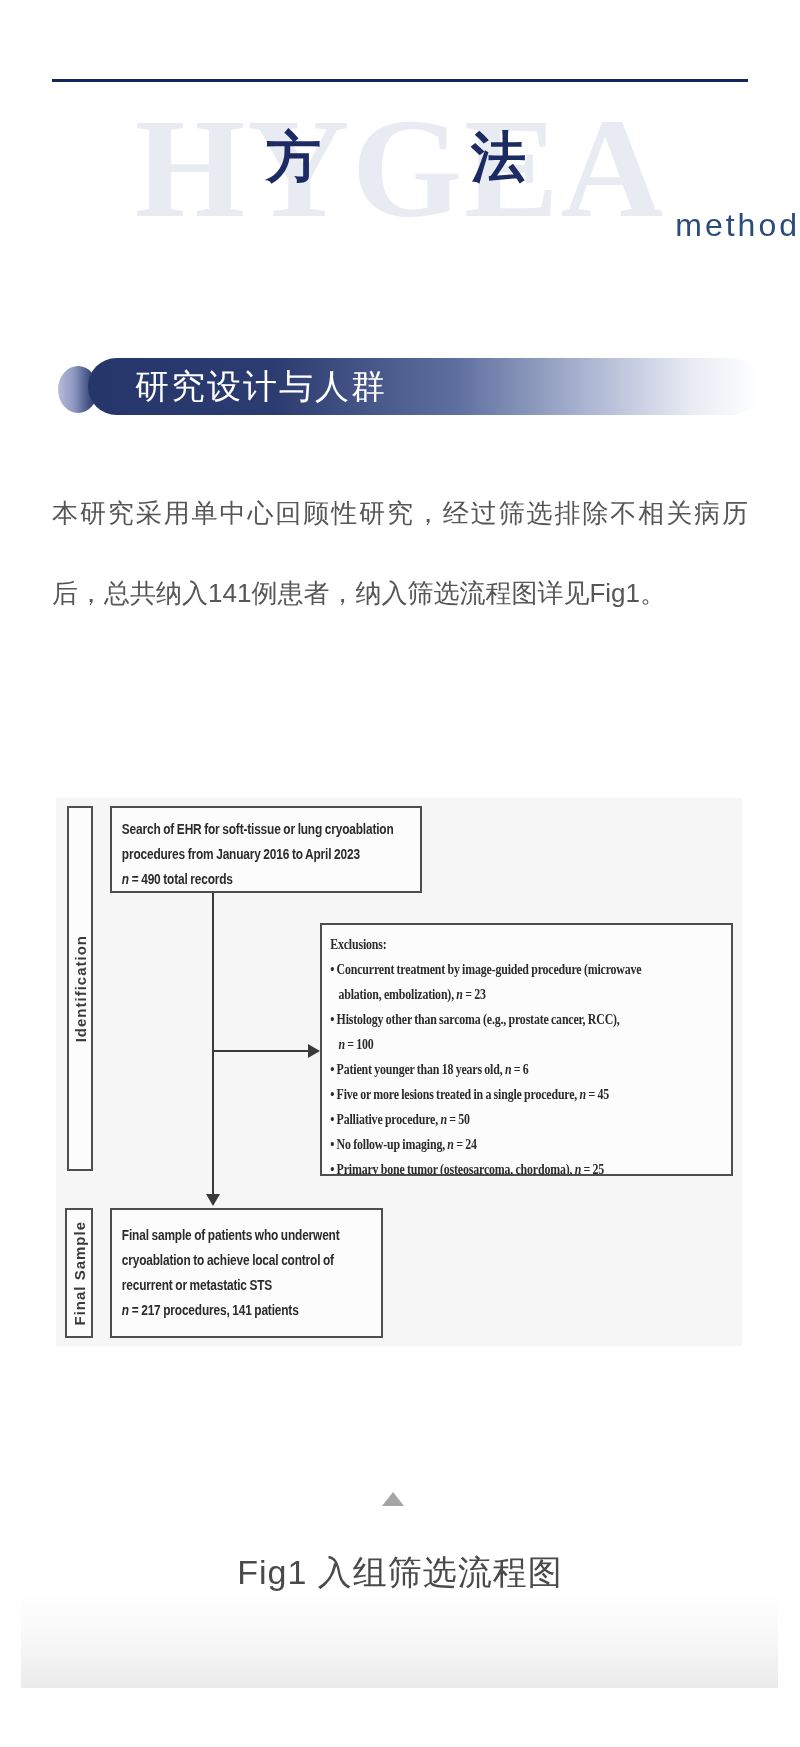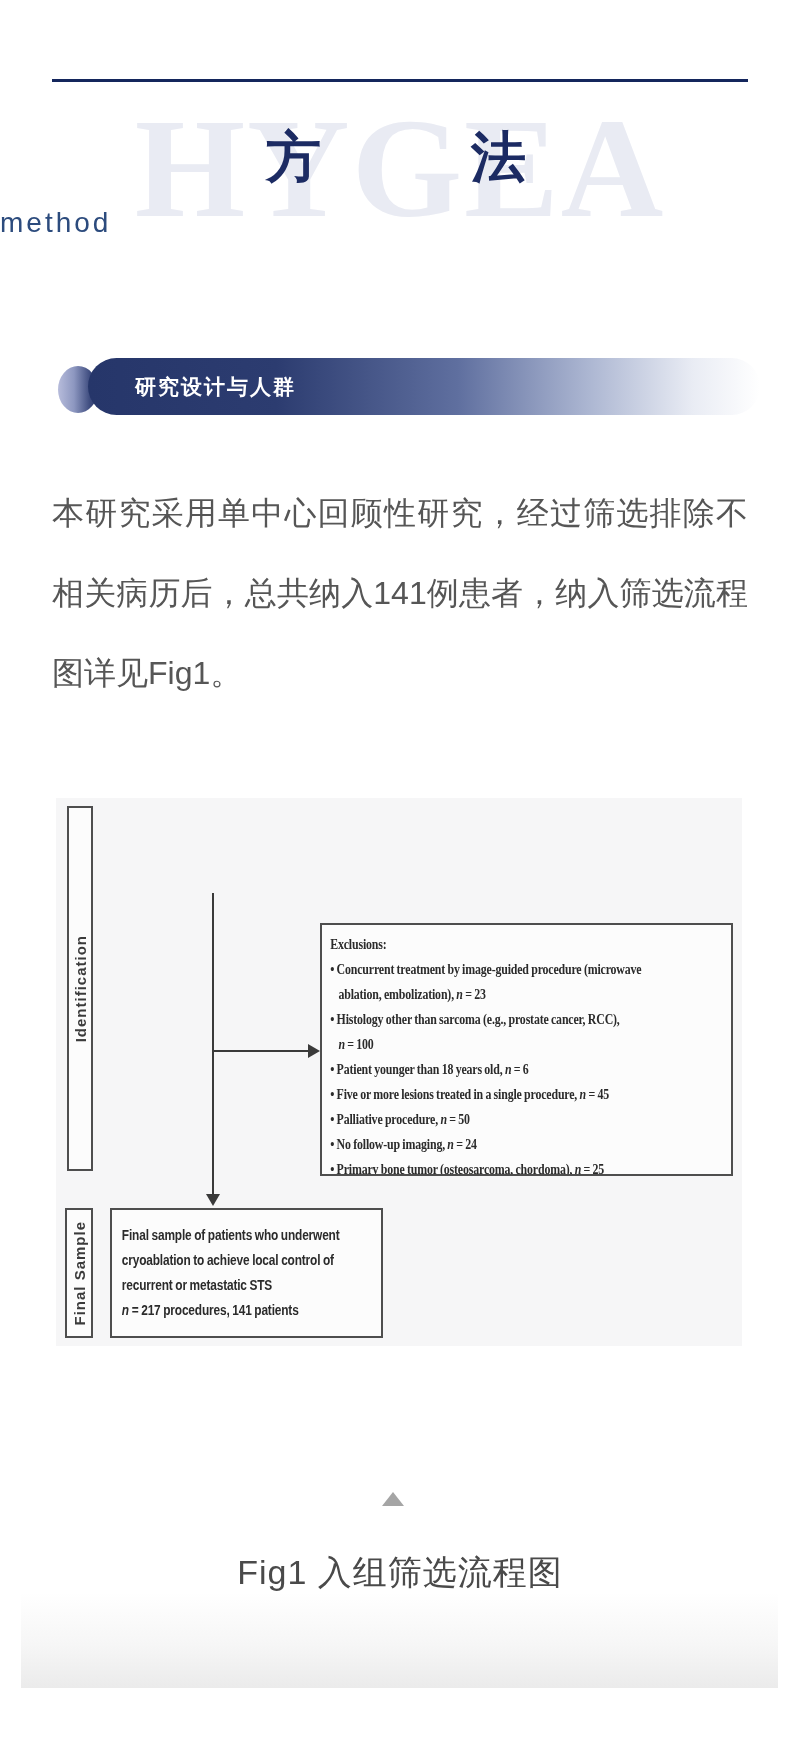--- a/index.html
+++ b/index.html
@@ -12,40 +12,40 @@
   .watermark{
     position:absolute;left:0;top:84px;width:800px;text-align:center;
     font-family:"Liberation Serif",serif;font-weight:bold;font-size:142px;line-height:1;
     color:#e9ebf3;letter-spacing:2px;user-select:none;
   }
   .title-zh{
     position:absolute;left:0;top:114px;width:792px;display:flex;justify-content:center;gap:150px;
     font-weight:bold;font-size:55px;color:#1c2b63;line-height:1.1;
   }
   .title-en{
-    position:absolute;left:0;top:194px;width:800px;text-align:left;
-    font-size:28px;color:#2c4b7d;letter-spacing:3px;
+    position:absolute;left:0;top:194px;width:800px;text-align:right;
+    font-size:32px;color:#2c4b7d;letter-spacing:3px;
   }
   
   .badge-circle{
     position:absolute;left:58px;top:353px;width:40px;height:47px;border-radius:50%;
     background:linear-gradient(90deg,#b7bcdb 0%,#8d97c0 40%,#3d4b7e 80%,#2e3c6e 100%);
   }
   .badge-pill{
     position:absolute;left:88px;top:345px;width:672px;height:57px;border-radius:29px;
     background:linear-gradient(90deg,#26366a 0%,#2c3c70 28%,#5f6f9f 55%,#aeb8d3 75%,#e9ecf4 90%,#ffffff 100%);
   }
   .badge-label{
     position:absolute;left:47px;top:0;height:57px;line-height:57px;
-    color:#ffffff;font-weight:bold;font-size:21px;letter-spacing:2px;white-space:nowrap;text-align:right;
+    color:#ffffff;font-weight:normal;font-size:34px;letter-spacing:2px;white-space:nowrap;text-align:right;
   }
   
   .body-par{
     position:absolute;left:52px;top:460px;width:696px;
-    font-size:32px;line-height:80px;color:#565656;text-align:justify;
+    font-size:26px;line-height:80px;color:#565656;text-align:justify;
   }
   
   .fig-panel{position:absolute;left:56px;top:785px;width:686px;height:548px;background:#f6f6f7;}
   .fcbox{position:absolute;background:#fcfcfc;border:2px solid #4e4e4e;box-sizing:border-box;overflow:hidden;}
   .side-box{display:flex;align-items:center;justify-content:center;}
   .side-label{
     writing-mode:vertical-rl;transform:rotate(180deg);
     font-weight:bold;font-size:15px;color:#3b3b3b;letter-spacing:1px;white-space:nowrap;
   }
   .box-id{left:11px;top:8px;width:26px;height:365px;}
@@ -110,20 +110,27 @@
     <span class="badge-label">研究设计与人群</span>
   </div>
 
   <div class="body-par">本研究采用单中心回顾性研究，经过筛选排除不相关病历后，总共纳入141例患者，纳入筛选流程图详见Fig1。</div>
 
   <div class="fig-panel">
     <div class="fcbox side-box box-id">
       <span class="side-label">Identification</span>
     </div>
 
+    <div class="fcbox box-search">
+      <div class="condense pad-search">
+          <div class="fc-line">Search of EHR for soft-tissue or lung cryoablation</div>
+          <div class="fc-line">procedures from January 2016 to April 2023</div>
+          <div class="fc-line"><i>n</i> = 490 total records</div>
+        </div>
+    </div>
 
     <div class="fcbox box-excl">
       <div class="condense pad-excl">
           <div class="fc-line">Exclusions:</div>
           <div class="fc-line">• Concurrent treatment by image-guided procedure (microwave</div>
           <div class="fc-line cont">ablation, embolization), <i>n</i> = 23</div>
           <div class="fc-line">• Histology other than sarcoma (e.g., prostate cancer, RCC),</div>
           <div class="fc-line cont"><i>n</i> = 100</div>
           <div class="fc-line">• Patient younger than 18 years old, <i>n</i> = 6</div>
           <div class="fc-line">• Five or more lesions treated in a single procedure, <i>n</i> = 45</div>

